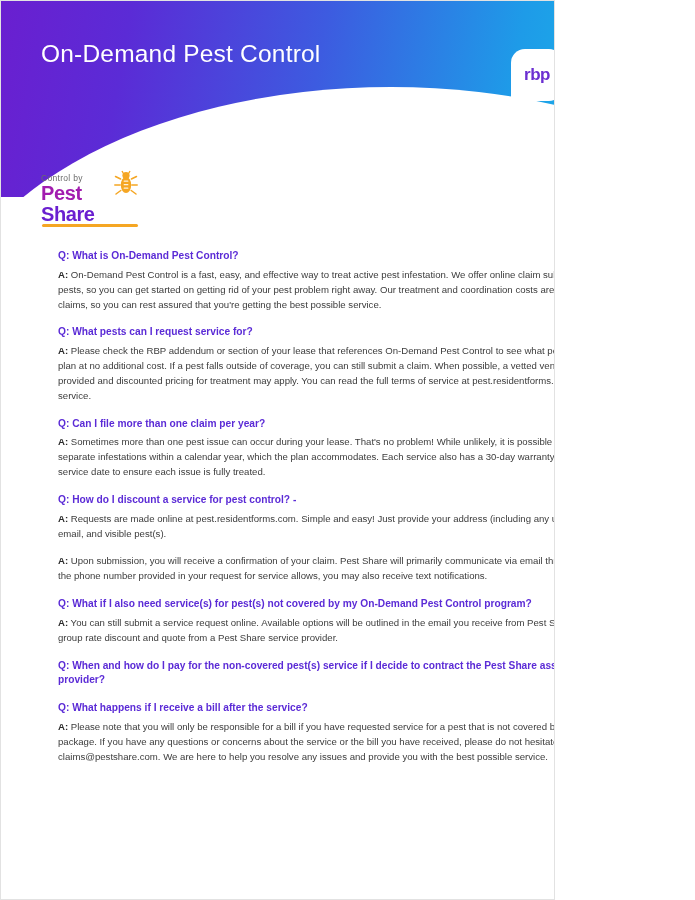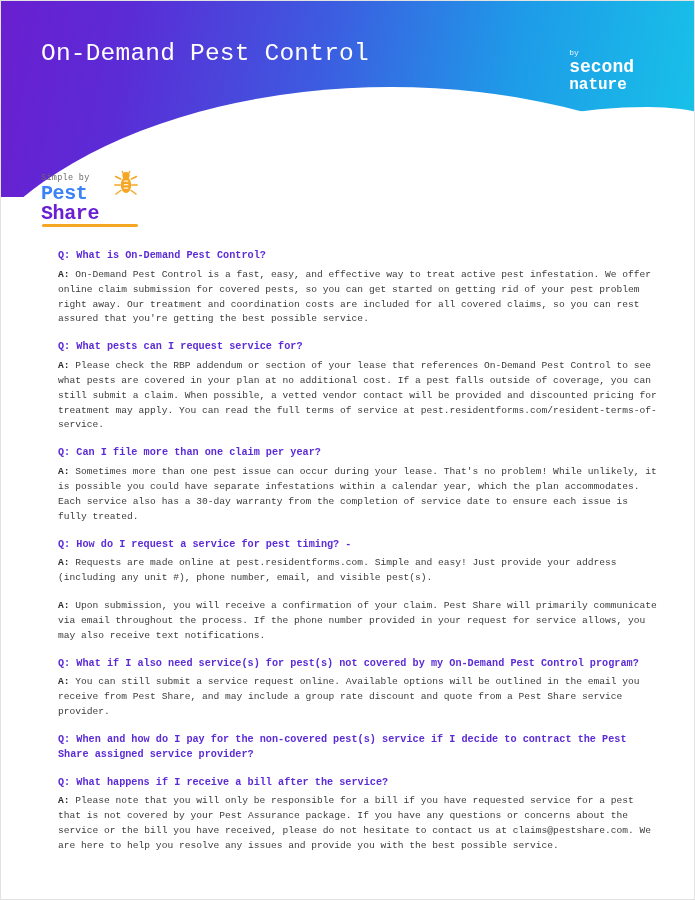--- a/index.html
+++ b/index.html
@@ -11,26 +11,25 @@
     width: 695px;
     height: 900px;
     font-family: "Liberation Sans", sans-serif;
     color: #333;
     overflow: hidden;
     position: relative;
   }
 
   .page {
     position: relative;
-    width: 695px;
+    width: 555px;
     height: 900px;
     background: #ffffff;
     border: 1px solid #e2e2e2;
     overflow: hidden;
-    font-family: Liberation Mono, monospace;
   }
 
   
   .header {
     position: relative;
     width: 695px;
     height: 196px;
     overflow: hidden;
   }
   .header-bg {
@@ -126,21 +125,21 @@
     letter-spacing: .3px;
     margin-bottom: 1px;
   }
   .ps-logo {
     position: relative;
     display: inline-block;
   }
   .ps-word1 {
     font-size: 20px;
     font-weight: bold;
-    color: #3b82f6;
+    color: #a21caf;
     letter-spacing: -0.4px;
     line-height: 0.98;
     display: block;
   }
   .ps-word2 {
     font-size: 20px;
     font-weight: bold;
     color: #6A1FD0;
     letter-spacing: -0.4px;
     line-height: 1.0;
@@ -191,33 +190,36 @@
 <div class="page">
 
   <div class="header">
     <div class="header-bg"></div>
 
     <div class="title-wrap">
       <div class="title-line1">On-Demand Pest Control</div>
     </div>
 
     <div class="rbp-logo">
+      <div class="rbp-badge">
+        <span class="rbp-badge-text">rbp</span>
+      </div>
       <div class="sn-text">
         <span class="sn-by">by</span>
         <span class="sn-name1">second</span>
         <span class="sn-name2">nature</span>
       </div>
     </div>
 
     <div class="header-curve"></div>
     <div class="header-curve2"></div>
   </div>
 
   <div class="powered-block">
-    <div class="powered-by">Simple by</div>
+    <div class="powered-by">Control by</div>
     <div class="ps-logo">
       <span class="ps-word1">Pest</span>
       <span class="ps-word2">Share</span>
       <span class="ps-underline"></span>
       <span class="ps-bug">
         <svg width="26" height="30" viewBox="0 0 26 30" aria-hidden="true">
           <g fill="#F5A623">
             <ellipse cx="13" cy="17" rx="5.2" ry="8"></ellipse>
             <circle cx="13" cy="7.5" r="3.6"></circle>
             <path d="M9 3 L11 6.5 M17 3 L15 6.5" stroke="#F5A623" stroke-width="1.4" fill="none"></path>
@@ -244,21 +246,21 @@
       <div class="q">Q: What pests can I request service for?</div>
       <div class="a"><b>A:</b><span> Please check the RBP addendum or section of your lease that references On-Demand Pest Control to see what pests are covered in your plan at no additional cost. If a pest falls outside of coverage, you can still submit a claim. When possible, a vetted vendor contact will be provided and discounted pricing for treatment may apply. You can read the full terms of service at pest.residentforms.com/resident-terms-of-service.</span></div>
     </div>
 
     <div class="faq">
       <div class="q">Q: Can I file more than one claim per year?</div>
       <div class="a"><b>A:</b><span> Sometimes more than one pest issue can occur during your lease. That's no problem! While unlikely, it is possible you could have separate infestations within a calendar year, which the plan accommodates. Each service also has a 30-day warranty from the completion of service date to ensure each issue is fully treated.</span></div>
     </div>
 
     <div class="faq">
-      <div class="q">Q: How do I request a service for pest timing? -</div>
+      <div class="q">Q: How do I discount a service for pest control? -</div>
       <div class="a"><b>A:</b><span> Requests are made online at pest.residentforms.com. Simple and easy! Just provide your address (including any unit #), phone number, email, and visible pest(s).</span></div>
     </div>
 
     <div class="faq">
       <div class="a"><b>A:</b><span> Upon submission, you will receive a confirmation of your claim. Pest Share will primarily communicate via email throughout the process. If the phone number provided in your request for service allows, you may also receive text notifications.</span></div>
     </div>
 
     <div class="faq">
       <div class="q">Q: What if I also need service(s) for pest(s) not covered by my On-Demand Pest Control program?</div>
       <div class="a"><b>A:</b><span> You can still submit a service request online. Available options will be outlined in the email you receive from Pest Share, and may include a group rate discount and quote from a Pest Share service provider.</span></div>

